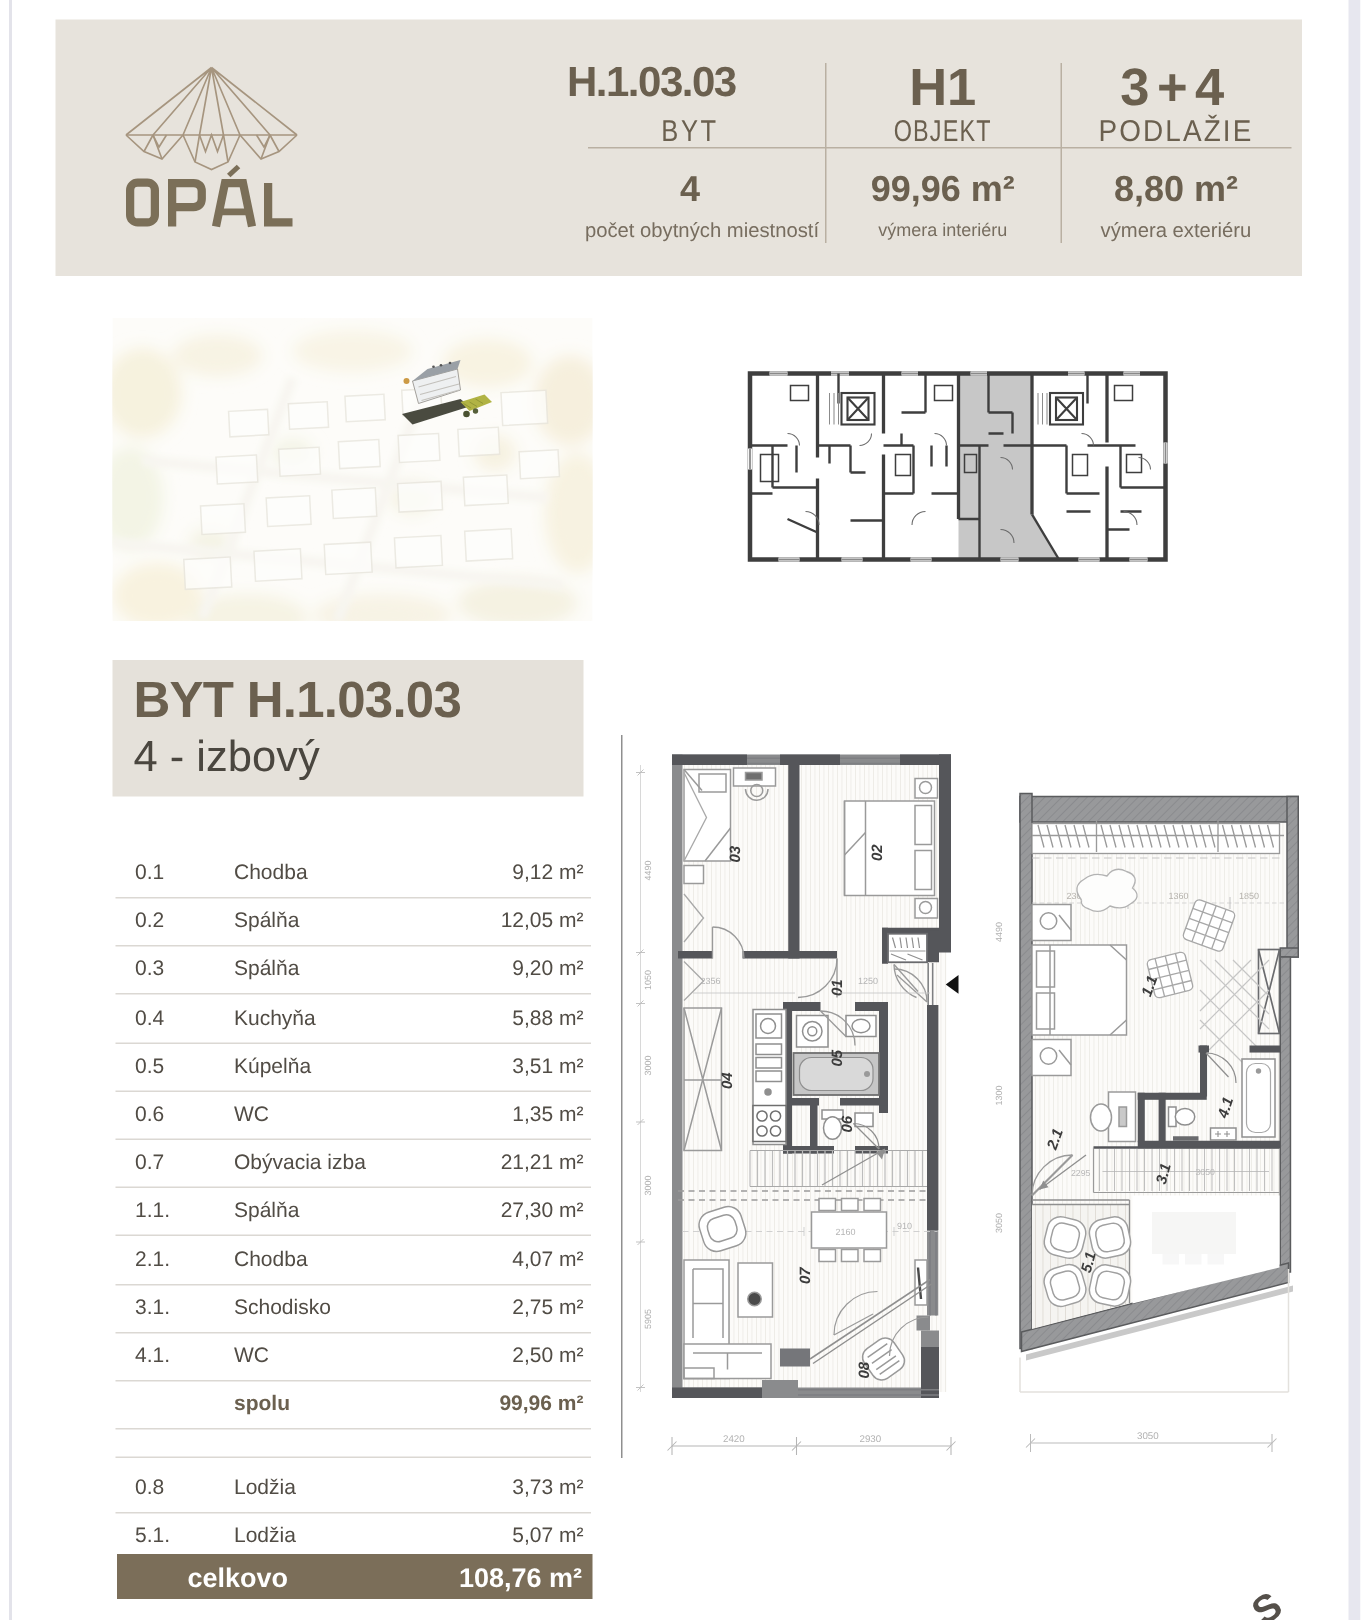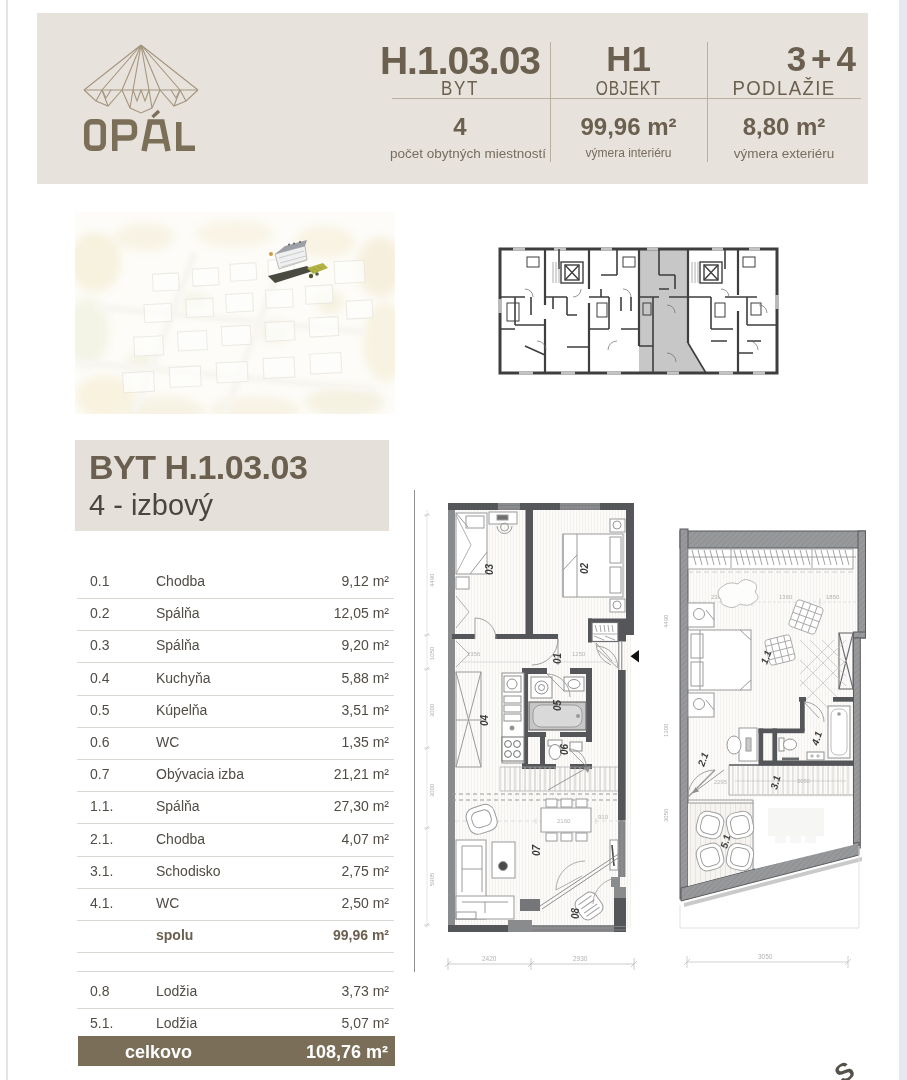--- a/index.html
+++ b/index.html
@@ -33,29 +33,29 @@
   <g fill="none" stroke="#7b6f58" stroke-width="5.5">
     <rect x="6.75" y="83.75" width="16.5" height="26.5" rx="5"></rect>
     <path d="M34.75 113 L34.75 84 L49 84 C 52.5 84 54.5 86 54.5 89.5 L54.5 94.5 C 54.5 98 52.5 100 49 100 L34.75 100"></path>
     <path d="M64 113 L70 84 L82 84 L88 113"></path>
     <path d="M68 103.25 L84 103.25" stroke-width="4.5"></path>
     <path d="M98.75 84 L98.75 110.25 L115 110.25"></path>
   </g>
   <path d="M72.5 79 L79 73" stroke="#7b6f58" stroke-width="3.4" fill="none"></path>
 </svg>
 
-<div class="abs" style="left:378px;top:39px;width:164px;text-align:center;font-size:39px;font-weight:bold;color:#6b604f;letter-spacing:-1px;">H.1.03.03</div>
+<div class="abs" style="left:378px;top:39px;width:164px;text-align:left;font-size:28px;font-weight:bold;color:#6b604f;letter-spacing:-1px;">H.1.03.03</div>
 
 <div class="abs" style="left:378px;top:77px;width:164px;text-align:center;font-size:20px;color:#6b604f;letter-spacing:2px;transform:scaleX(0.85);">BYT</div>
 
 <div class="abs" style="left:550px;top:39px;width:157px;text-align:center;font-size:35px;font-weight:bold;color:#6b604f;">H1</div>
 
 <div class="abs" style="left:550px;top:77px;width:157px;text-align:center;font-size:20px;color:#6b604f;letter-spacing:1px;transform:scaleX(0.78);">OBJEKT</div>
 
-<div class="abs" style="left:707px;top:39px;width:154px;text-align:right;font-size:35px;font-weight:bold;color:#6b604f;letter-spacing:5px;">3+4</div>
+<div class="abs" style="left:707px;top:39px;width:154px;text-align:center;font-size:35px;font-weight:bold;color:#6b604f;letter-spacing:5px;">3+4</div>
 
 <div class="abs" style="left:707px;top:77px;width:154px;text-align:center;font-size:20px;color:#6b604f;letter-spacing:1.5px;transform:scaleX(0.93);">PODLAŽIE</div>
 
 <div class="abs" style="left:392px;top:98px;width:469px;height:1px;background:#b9b0a2;"></div>
 
 <div class="abs" style="left:550px;top:42px;width:1px;height:120px;background:#b9b0a2;"></div>
 
 <div class="abs" style="left:707px;top:42px;width:1px;height:120px;background:#b9b0a2;"></div>
 
 <div class="abs" style="left:378px;top:113px;width:164px;text-align:center;font-size:24px;font-weight:bold;color:#6b604f;">4</div>

